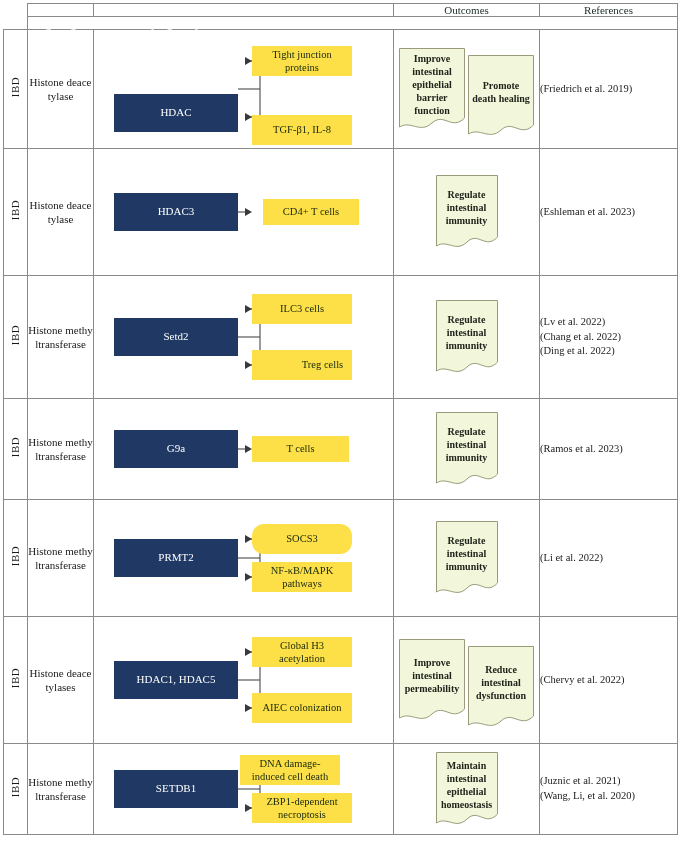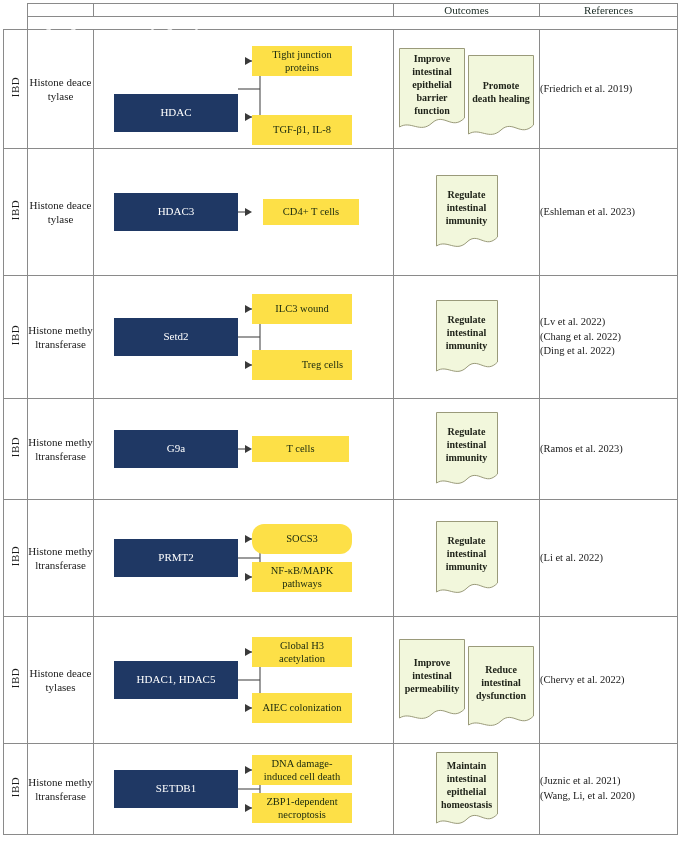--- a/index.html
+++ b/index.html
@@ -247,21 +247,21 @@
             <div class="diagram" style="height:122px;">
             <svg width="298" height="122">
                 <line x1="144" y1="61" x2="166" y2="61" stroke="#4a4a4a" stroke-width="1.1"></line>
                 <line x1="166" y1="33" x2="166" y2="89" stroke="#4a4a4a" stroke-width="1.1"></line>
                 <line x1="166" y1="33" x2="151" y2="33" stroke="#4a4a4a" stroke-width="1.1"></line>
                 <polygon points="151,29 158,33 151,37" fill="#3a3a3a"></polygon>
                 <line x1="166" y1="89" x2="151" y2="89" stroke="#4a4a4a" stroke-width="1.1"></line>
                 <polygon points="151,85 158,89 151,93" fill="#3a3a3a"></polygon>
               </svg>
             <div class="node-src" style="left:20px;top:42px;width:124px;height:38px;">Setd2</div>
-              <div class="node-tgt" style="left:158px;top:18px;width:100px;height:30px;">ILC3 wound</div>
+              <div class="node-tgt" style="left:158px;top:18px;width:100px;height:30px;">ILC3 cells</div>
               <div class="node-tgt" style="left:158px;top:74px;width:100px;height:30px;padding-left:45px;">Treg cells</div>
           </div>
           </td>
     <td class="out-cell">
             <div class="notes" style="height:122px;">
               <div class="note" style="width:62px;height:74px;">
                 <svg width="62" height="74" viewBox="0 0 62 74">
             <path d="M0.5,0.5 L61.5,0.5 L61.5,62
              C49.6,75 42.160000000000004,56 31,67
              C19.84,78 11.16,64 0.5,71 Z" fill="#f2f7dc" stroke="#9a9a7a" stroke-width="1"></path>
@@ -396,21 +396,21 @@
             <div class="diagram" style="height:90px;">
             <svg width="298" height="90">
                 <line x1="144" y1="45" x2="166" y2="45" stroke="#4a4a4a" stroke-width="1.1"></line>
                 <line x1="166" y1="26" x2="166" y2="64" stroke="#4a4a4a" stroke-width="1.1"></line>
                 <line x1="166" y1="26" x2="151" y2="26" stroke="#4a4a4a" stroke-width="1.1"></line>
                 <polygon points="151,22 158,26 151,30" fill="#3a3a3a"></polygon>
                 <line x1="166" y1="64" x2="151" y2="64" stroke="#4a4a4a" stroke-width="1.1"></line>
                 <polygon points="151,60 158,64 151,68" fill="#3a3a3a"></polygon>
               </svg>
             <div class="node-src" style="left:20px;top:26px;width:124px;height:38px;">SETDB1</div>
-              <div class="node-tgt" style="left:158px;top:11px;width:100px;height:30px;">DNA damage-induced cell death</div>
+              <div class="node-tgt" style="left:146px;top:11px;width:100px;height:30px;">DNA damage-induced cell death</div>
               <div class="node-tgt" style="left:158px;top:49px;width:100px;height:30px;">ZBP1-dependent necroptosis</div>
           </div>
           </td>
     <td class="out-cell">
             <div class="notes" style="height:90px;">
               <div class="note" style="width:62px;height:74px;">
                 <svg width="62" height="74" viewBox="0 0 62 74">
             <path d="M0.5,0.5 L61.5,0.5 L61.5,62
              C49.6,75 42.160000000000004,56 31,67
              C19.84,78 11.16,64 0.5,71 Z" fill="#f2f7dc" stroke="#9a9a7a" stroke-width="1"></path>

